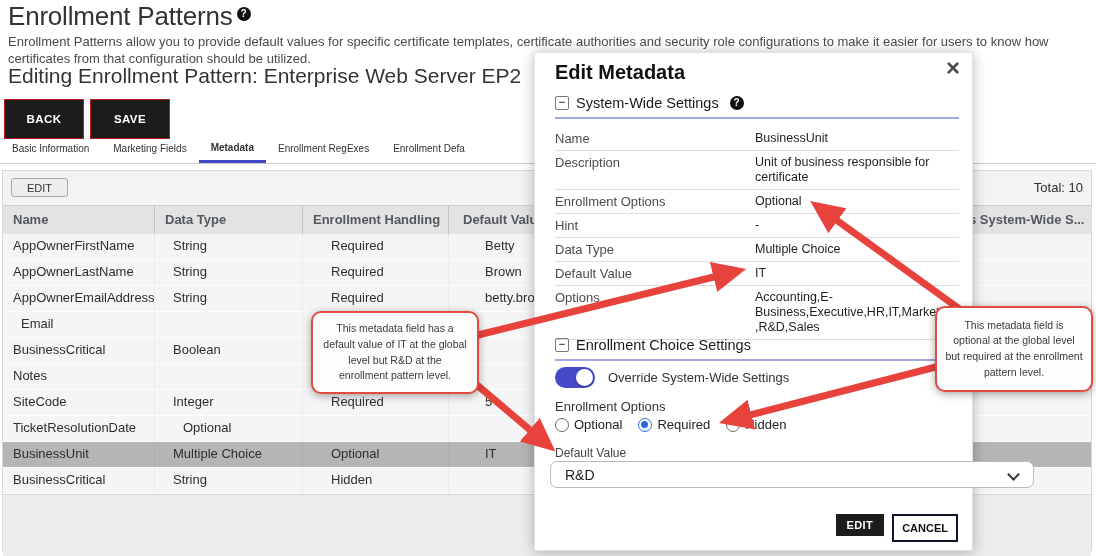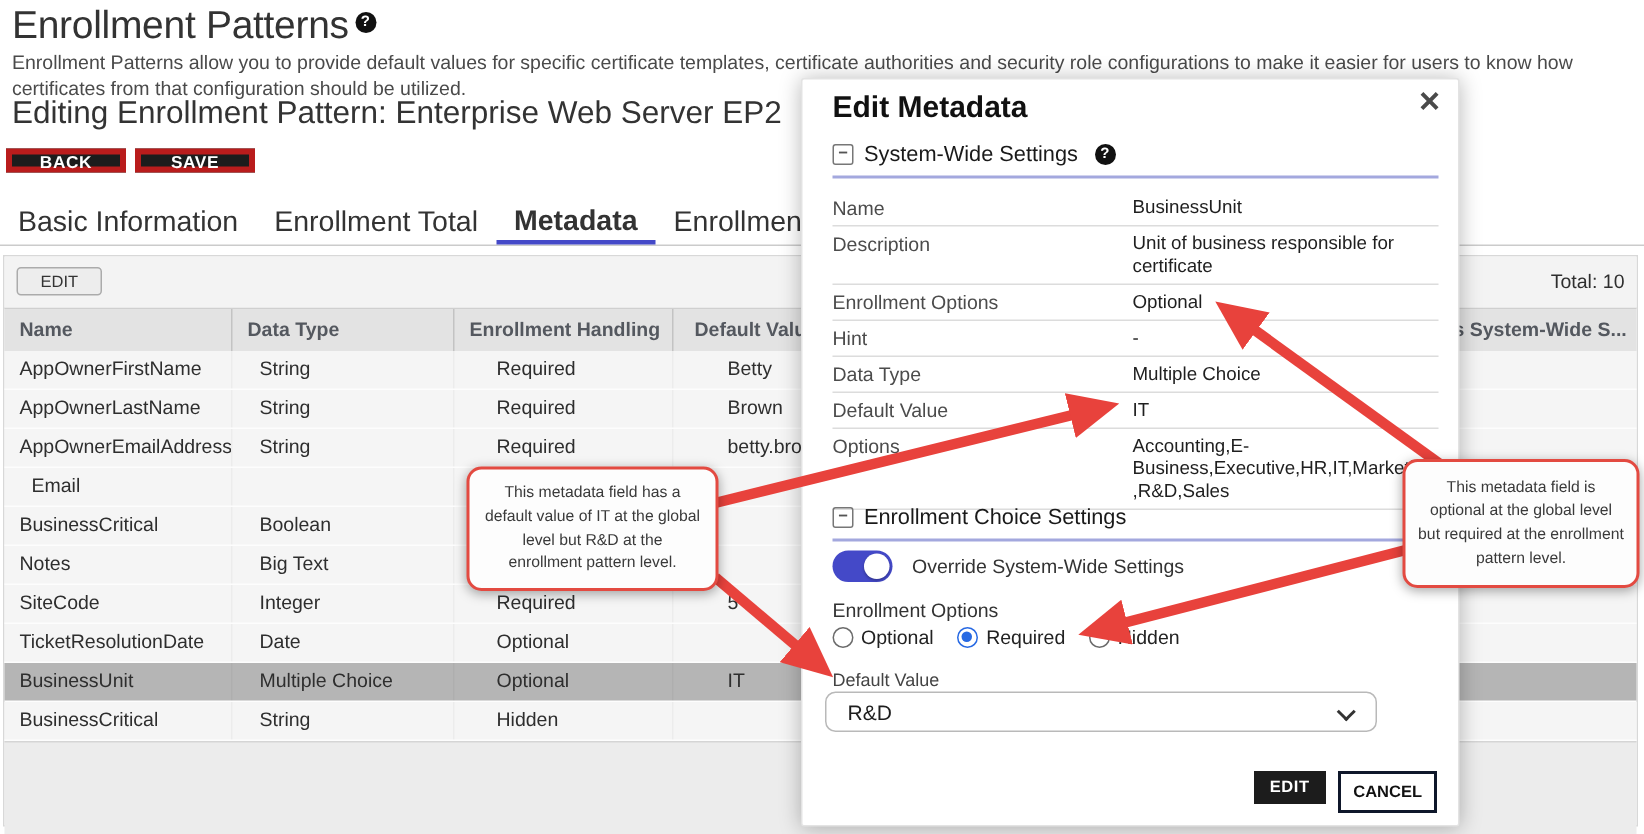--- a/index.html
+++ b/index.html
@@ -7,27 +7,27 @@
   #app{position:relative;width:1096px;height:556px;background:#fff;}
 
   
   .h1{position:absolute;left:8px;top:1px;font-size:26px;color:#333;font-weight:500;letter-spacing:-.2px;}
   .helpdot{display:inline-block;width:14px;height:14px;border-radius:50%;background:#111;color:#fff;
            font-size:10px;font-weight:bold;text-align:center;line-height:14px;vertical-align:8px;margin-left:4px;}
   .helpdot.small{vertical-align:1px;}
   .desc{position:absolute;left:8px;top:33px;width:1064px;font-size:13px;line-height:1.32;color:#4a4a4a;}
   .h2{position:absolute;left:8px;top:64px;font-size:21px;color:#333;font-weight:500;}
   .btnrow{position:absolute;left:4px;top:99px;display:flex;gap:6px;}
-  .btn-black{background:#1c1c1c;color:#fff;border:4px solid #b91c1c;font-family:inherit;
-             font-size:11.5px;font-weight:600;letter-spacing:.4px;height:16px;min-width:80px;padding:0 18px;cursor:pointer;}
+  .btn-black{background:#1c1c1c;color:#fff;border:1px solid #b91c1c;font-family:inherit;
+             font-size:11.5px;font-weight:600;letter-spacing:.4px;height:40px;min-width:80px;padding:0 18px;cursor:pointer;}
 
   
   .tabs{position:absolute;left:0;top:136px;width:100%;height:27px;border-bottom:1px solid #cbcbcb;
         display:flex;align-items:stretch;}
-  .tab{padding:0 12px;font-size:19px;color:#333;line-height:26px;white-space:nowrap;cursor:pointer;}
+  .tab{padding:0 12px;font-size:10px;color:#333;line-height:26px;white-space:nowrap;cursor:pointer;}
   .tab.active{font-weight:bold;border-bottom:3px solid #4449c8;line-height:24px;}
 
   
   .tablewrap{position:absolute;left:2px;top:170px;width:1088px;height:379px;border:1px solid #d8d8d8;background:#fff;}
   .toolbar{position:relative;height:34px;background:#f3f3f3;}
   .btn-edit{position:absolute;left:8px;top:7px;height:19px;padding:0 15px;background:#ededed;border:1px solid #ababab;
             border-radius:3px;font-family:inherit;font-size:11px;color:#333;cursor:pointer;}
   .total{position:absolute;right:8px;top:9px;font-size:13px;color:#2e2e2e;}
   .thead,.trow{display:grid;grid-template-columns:151px 148px 146px 516px minmax(0,1fr);}
   .thead{height:28px;background:#e3e3e3;border-top:1px solid #cfcfcf;}
@@ -64,21 +64,21 @@
   .knob{position:absolute;right:2px;top:2px;width:17px;height:17px;border-radius:50%;background:#fff;box-shadow:0 1px 2px rgba(0,0,0,.3);}
   .toggle-label{font-size:13px;color:#333;}
   .m-label{position:absolute;left:20px;top:346px;font-size:13px;color:#333;}
   .radio-row{position:absolute;left:20px;top:364px;display:flex;gap:16px;align-items:center;}
   .radio{display:flex;align-items:center;gap:5px;cursor:pointer;}
   .circ{position:relative;width:14px;height:14px;border:1.5px solid #6b6b6b;border-radius:50%;box-sizing:border-box;background:#fff;}
   .radio.sel .circ{border-color:#2769e3;}
   .radio.sel .circ::after{content:'';position:absolute;left:2px;top:2px;width:7px;height:7px;border-radius:50%;background:#2769e3;}
   .radio-label{font-size:13px;color:#222;}
   .m-sublabel{position:absolute;left:20px;top:393px;font-size:12px;color:#444;}
-  .select{position:absolute;left:15px;top:408px;width:368px;height:27px;border:1px solid #b9b9b9;border-radius:7px;
+  .select{position:absolute;left:15px;top:408px;width:484px;height:27px;border:1px solid #b9b9b9;border-radius:7px;
           background:#fff;font-size:14px;color:#1d1d1d;line-height:27px;padding-left:14px;box-sizing:border-box;cursor:pointer;}
   .chev{position:absolute;right:15px;top:8px;width:7px;height:7px;border-right:2px solid #333;border-bottom:2px solid #333;
         transform:rotate(45deg);}
   .m-btns{position:absolute;right:14px;top:461px;display:flex;gap:8px;}
   .btn-black.sm{min-width:45px;height:22px;padding:0 10px;font-size:11px;border:1px solid #1c1c1c;}
   .btn-outline{background:#fff;color:#111;border:2px solid #0f172a;height:28px;min-width:62px;padding:0 8px;
                font-family:inherit;font-size:11px;font-weight:600;cursor:pointer;}
 
   
   .arrows{position:absolute;left:0;top:0;z-index:20;pointer-events:none;}
@@ -96,21 +96,21 @@
   <div class="h1"><span>Enrollment Patterns</span><span class="helpdot">?</span></div>
   <div class="desc">Enrollment Patterns allow you to provide default values for specific certificate templates, certificate authorities and security role configurations to make it easier for users to know how certificates from that configuration should be utilized.</div>
   <div class="h2">Editing Enrollment Pattern: Enterprise Web Server EP2</div>
   <div class="btnrow">
     <button class="btn-black">BACK</button>
     <button class="btn-black">SAVE</button>
   </div>
 
   <div class="tabs">
       <div class="tab">Basic Information</div>
-      <div class="tab">Enrollment Total</div>
+      <div class="tab">Marketing Fields</div>
       <div class="tab active">Metadata</div>
       <div class="tab">Enrollment RegExes</div>
       <div class="tab">Enrollment Defa</div>
     </div>
 
   <div class="tablewrap">
     <div class="toolbar">
       <button class="btn-edit">EDIT</button>
       <span class="total">Total: 10</span>
     </div>
@@ -151,35 +151,33 @@
   </div>
         <div class="trow">
     <div class="td">BusinessCritical</div>
     <div class="td c2">Boolean</div>
     <div class="td c3"></div>
     <div class="td c4"></div>
     <div class="td"></div>
   </div>
         <div class="trow">
     <div class="td">Notes</div>
-    <div class="td c2">Big Text</div>
     <div class="td c3"></div>
     <div class="td c4"></div>
     <div class="td"></div>
   </div>
         <div class="trow">
     <div class="td">SiteCode</div>
     <div class="td c2">Integer</div>
     <div class="td c3">Required</div>
     <div class="td c4">5</div>
     <div class="td"></div>
   </div>
         <div class="trow">
     <div class="td">TicketResolutionDate</div>
-    <div class="td c2">Date</div>
     <div class="td c3">Optional</div>
     <div class="td c4"></div>
     <div class="td"></div>
   </div>
         <div class="trow selected">
     <div class="td">BusinessUnit</div>
     <div class="td c2">Multiple Choice</div>
     <div class="td c3">Optional</div>
     <div class="td c4">IT</div>
     <div class="td"></div>

